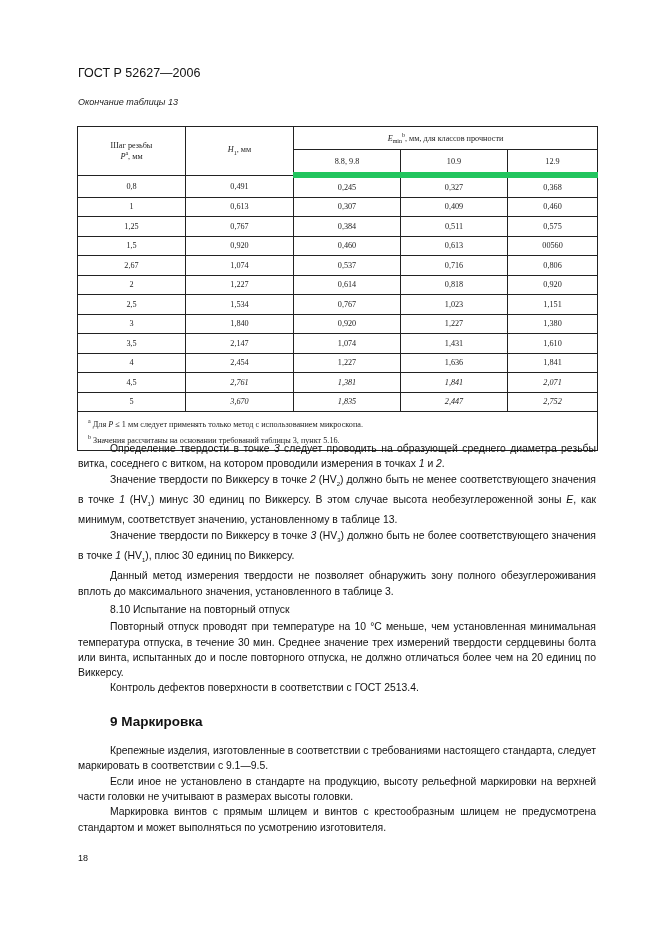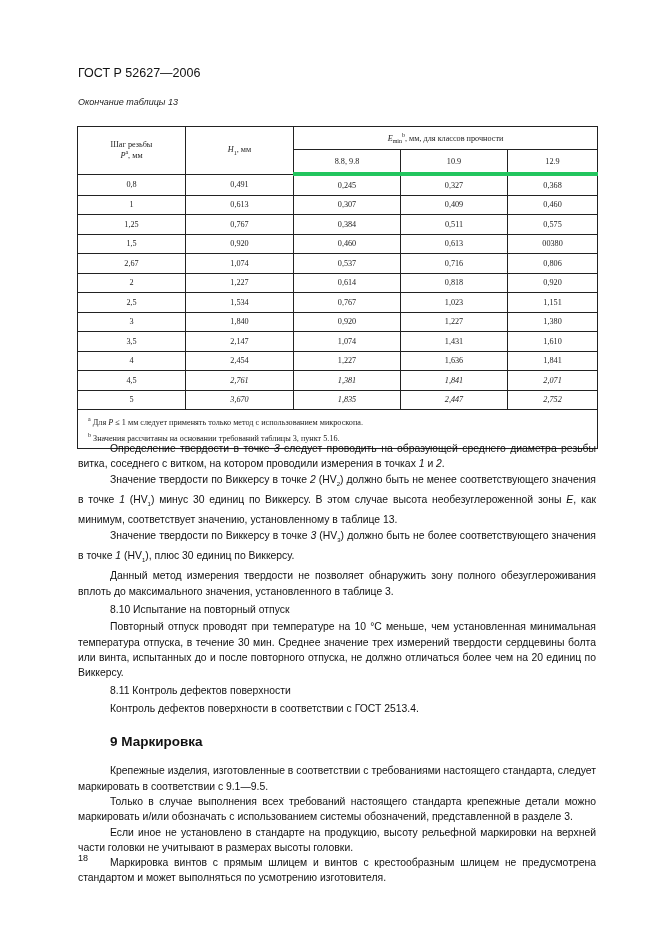--- a/index.html
+++ b/index.html
@@ -4,21 +4,21 @@
 <style>
   html, body { margin: 0; padding: 0; background: #ffffff; }
   body { width: 661px; height: 936px; position: relative; overflow: hidden;
          font-family: "Liberation Sans", sans-serif; color: #111; }
   .doc-header { position: absolute; left: 78px; top: 66px; font-size: 12.5px; font-weight: normal; }
   .table-caption { position: absolute; left: 78px; top: 97px; font-size: 9px; font-style: italic; color: #222; }
   table.t13 { position: absolute; left: 77px; top: 126px; width: 520px; border-collapse: collapse;
               font-size: 8.2px; color: #222; table-layout: fixed; font-family: Liberation Serif, serif; }
   table.t13 td, table.t13 th { border: 1px solid #222; text-align: center; font-weight: normal; padding: 0; }
   table.t13 thead th { height: 22px; }
-  table.t13 thead tr.h2 th { height: 22px; border-bottom: 4px solid #22c55e; }
+  table.t13 thead tr.h2 th { height: 22px; border-bottom: 6px solid #22c55e; }
   table.t13 tbody td { height: 18.5px; }
   table.t13 tbody tr.it td.iv { font-style: italic; }
   table.t13 td.notes { text-align: left; padding: 3px 0 4px 10px; line-height: 12px; font-size: 8.2px; }
   sup, sub { font-size: 6px; }
   .body-text { position: absolute; left: 78px; width: 518px; font-size: 10.4px; line-height: 15.3px; color: #111; }
   .body-text p { margin: 0; text-align: justify; text-indent: 32px; }
   .body-text p.h3 { font-weight: normal; margin: 3px 0 2px 0; }
   .body-text p.h2 { font-weight: bold; font-size: 13.5px; margin: 18px 0 14px 0; }
   .page-num { position: absolute; left: 78px; top: 853px; font-size: 9px; }
 </style>
@@ -75,21 +75,21 @@
         <td>0,767</td>
         <td>0,384</td>
         <td>0,511</td>
         <td>0,575</td>
       </tr>
     <tr>
         <td>1,5</td>
         <td>0,920</td>
         <td>0,460</td>
         <td>0,613</td>
-        <td>00380</td>
+        <td>00560</td>
       </tr>
     <tr>
         <td>2,67</td>
         <td>1,074</td>
         <td>0,537</td>
         <td>0,716</td>
         <td>0,806</td>
       </tr>
     <tr>
         <td>2</td>
@@ -149,22 +149,20 @@
   </tbody>
 </table>
 
 <div class="body-text" style="top:441px;">
   <p><span>Определение твердости в точке </span><i>3</i><span> следует проводить на образующей среднего диаметра резьбы витка, соседнего с витком, на котором проводили измерения в точках </span><i>1</i><span> и </span><i>2</i><span>.</span></p>
   <p><span>Значение твердости по Виккерсу в точке </span><i>2</i><span> (HV</span><sub>2</sub><span>) должно быть не менее соответствующего значения в точке </span><i>1</i><span> (HV</span><sub>1</sub><span>) минус 30 единиц по Виккерсу. В этом случае высота необезуглероженной зоны </span><i>E</i><span>, как минимум, соответствует значению, установленному в таблице 13.</span></p>
   <p><span>Значение твердости по Виккерсу в точке </span><i>3</i><span> (HV</span><sub>3</sub><span>) должно быть не более соответствующего значения в точке </span><i>1</i><span> (HV</span><sub>1</sub><span>), плюс 30 единиц по Виккерсу.</span></p>
   <p>Данный метод измерения твердости не позволяет обнаружить зону полного обезуглероживания вплоть до максимального значения, установленного в таблице 3.</p>
   <p class="h3" style="text-indent:32px;">8.10  Испытание на повторный отпуск</p>
   <p>Повторный отпуск проводят при температуре на 10 °С меньше, чем установленная минимальная температура отпуска, в течение 30 мин. Среднее значение трех измерений твердости сердцевины болта или винта, испытанных до и после повторного отпуска, не должно отличаться более чем на 20 единиц по Виккерсу.</p>
-  <p class="h3" style="text-indent:32px;">8.11  Контроль дефектов поверхности</p>
   <p>Контроль дефектов поверхности в соответствии с ГОСТ 2513.4.</p>
   <p class="h2" style="text-indent:32px;">9  Маркировка</p>
   <p>Крепежные изделия, изготовленные в соответствии с требованиями настоящего стандарта, следует маркировать в соответствии с 9.1—9.5.</p>
-  <p>Только в случае выполнения всех требований настоящего стандарта крепежные детали можно маркировать и/или обозначать с использованием системы обозначений, представленной в разделе 3.</p>
   <p>Если иное не установлено в стандарте на продукцию, высоту рельефной маркировки на верхней части головки не учитывают в размерах высоты головки.</p>
   <p>Маркировка винтов с прямым шлицем и винтов с крестообразным шлицем не предусмотрена стандартом и может выполняться по усмотрению изготовителя.</p>
 </div>
 
 <div class="page-num">18</div>
 
 </body></html>

